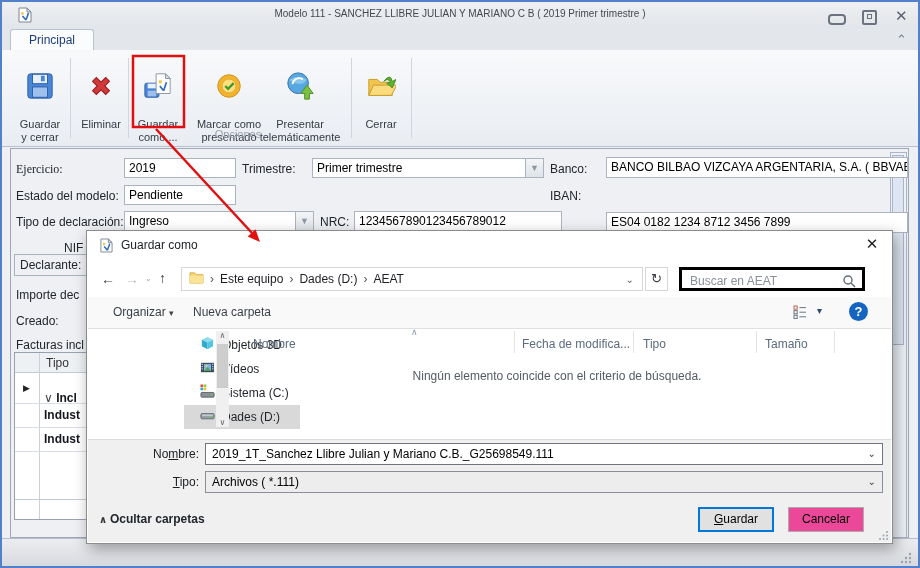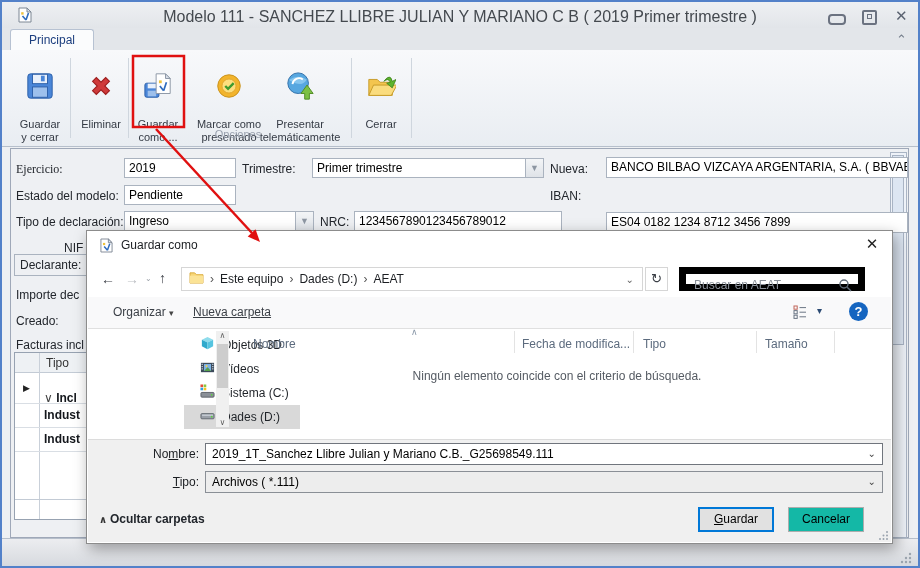--- a/index.html
+++ b/index.html
@@ -40,21 +40,21 @@
 
   <div class="abs" style="left:0;top:0;width:916px;height:26px;background:linear-gradient(#eef0f3,#e2e5e9);">
     <span class="abs" style="left:16px;top:5px;">
       <svg width="14" height="16" viewBox="0 0 14 16">
           <path d="M1 1 h8 l4 4 v10 h-12 z" fill="#fff" stroke="#7d8794"></path>
           <path d="M9 1 l4 4 h-4 z" fill="#dfe5ec" stroke="#7d8794"></path>
           <rect x="3.2" y="5.2" width="2.4" height="2.4" fill="#f0c33c"></rect>
           <path d="M4.5 9 l3.5 4 M8 13 l2.5 -7" stroke="#2f6bbd" stroke-width="1.6" fill="none"></path>
         </svg>
     </span>
-    <div class="abs" style="left:0;top:6px;width:916px;text-align:center;font-size:16px;color:#44494f;">Modelo 111 -  SANCHEZ LLIBRE JULIAN Y MARIANO C B ( 2019 Primer trimestre )</div>
+    <div class="abs" style="left:0;top:6px;width:916px;text-align:center;font-size:10px;color:#44494f;">Modelo 111 -  SANCHEZ LLIBRE JULIAN Y MARIANO C B ( 2019 Primer trimestre )</div>
     <div class="abs titlebar-btn" style="left:826px;top:12px;width:14px;height:7px;border:2px solid #6b7280;border-radius:4px;"></div>
     <div class="abs titlebar-btn" style="left:860px;top:8px;width:11px;height:11px;border:2px solid #6b7280;border-radius:2px;">
       <div style="margin:2px auto;width:3px;height:3px;border:1.5px solid #6b7280;"></div>
     </div>
     <div class="abs titlebar-btn" style="left:893px;top:5px;font-size:15px;font-weight:bold;">✕</div>
   </div>
 
   <div class="abs" style="left:0;top:26px;width:916px;height:22px;background:#e3e6ea;"></div>
   <div class="abs" style="left:8px;top:27px;width:84px;height:21px;background:#fbfcfd;border:1px solid #b7c2d2;border-bottom:none;border-radius:3px 3px 0 0;box-sizing:border-box;text-align:center;">
     <span style="font-size:12px;color:#1d3f7f;line-height:20px;">Principal</span>
@@ -136,21 +136,21 @@
     <div style="margin:2px 1px;width:12px;height:190px;background:#dde6f2;border:1px solid #a9b4c4;box-sizing:border-box;"></div>
   </div>
 
   <div class="abs lbl" style="left:14px;top:160px;font-family:Liberation Serif, serif;">Ejercicio:</div>
   <div class="abs field" style="left:122px;top:156px;width:112px;height:20px;">2019</div>
   <div class="abs lbl" style="left:240px;top:160px;">Trimestre:</div>
   <div class="abs field" style="left:310px;top:156px;width:232px;height:20px;">
     <span>Primer trimestre</span>
     <span class="ddbtn">▼</span>
   </div>
-  <div class="abs lbl" style="left:548px;top:160px;">Nueva:</div>
+  <div class="abs lbl" style="left:548px;top:160px;">Banco:</div>
   <div class="abs field" style="left:604px;top:155px;width:302px;height:21px;">BANCO BILBAO VIZCAYA ARGENTARIA, S.A. ( BBVAESMM</div>
 
   <div class="abs lbl" style="left:14px;top:187px;">Estado del modelo:</div>
   <div class="abs field" style="left:122px;top:183px;width:112px;height:20px;">Pendiente</div>
   <div class="abs lbl" style="left:548px;top:187px;">IBAN:</div>
   <div class="abs field" style="left:604px;top:182px;width:302px;height:21px;margin-top:28px;">ES04 0182 1234 8712 3456 7899</div>
 
   <div class="abs lbl" style="left:14px;top:213px;">Tipo de declaración:</div>
   <div class="abs field" style="left:122px;top:209px;width:190px;height:20px;">
     <span>Ingreso</span>
@@ -220,34 +220,34 @@
           </svg></span>
       <span style="color:#555;">›</span>
       <span>Este equipo</span>
       <span style="color:#555;">›</span>
       <span>Dades (D:)</span>
       <span style="color:#555;">›</span>
       <span>AEAT</span>
       <span style="margin-left:auto;padding-right:8px;color:#666;font-size:10px;">⌄</span>
     </div>
     <div class="abs" style="left:558px;top:36px;width:23px;height:24px;border:1px solid #d6d6d6;box-sizing:border-box;text-align:center;line-height:21px;font-size:13px;color:#3b3f46;">↻</div>
-    <div class="abs" style="left:592px;top:36px;width:186px;height:24px;border:7px solid #000000;box-sizing:border-box;background:#fff;">
+    <div class="abs" style="left:592px;top:36px;width:186px;height:24px;border:3px solid #000000;box-sizing:border-box;background:#fff;">
       <span style="position:absolute;left:8px;top:4px;font-size:12px;color:#8a9099;">Buscar en AEAT</span>
       <span style="position:absolute;right:6px;top:4px;"><svg width="14" height="14" viewBox="0 0 14 14">
             <circle cx="6" cy="6" r="4" fill="none" stroke="#5f6a77" stroke-width="1.4"></circle>
             <line x1="9.2" y1="9.2" x2="13" y2="13" stroke="#5f6a77" stroke-width="1.4"></line>
           </svg></span>
     </div>
 
     <div class="abs" style="left:1px;top:66px;width:803px;height:32px;background:#f9f9fa;border-bottom:1px solid #e0e0e0;box-sizing:border-box;"></div>
     <div class="abs" style="left:26px;top:74px;font-size:12px;color:#3a3f46;">
       <span>Organizar</span>
       <span style="font-size:9px;color:#444;"> ▾</span>
     </div>
-    <div class="abs" style="left:106px;top:74px;font-size:12px;color:#3a3f46;text-decoration:underline;">Nueva carpeta</div>
+    <div class="abs" style="left:106px;top:74px;font-size:12px;color:#3a3f46;">Nueva carpeta</div>
     <div class="abs" style="left:706px;top:74px;">
       <svg width="18" height="14" viewBox="0 0 18 14">
           <rect x="1" y="1" width="3.2" height="3.2" fill="none" stroke="#c06458"></rect>
           <rect x="1" y="5.6" width="3.2" height="3.2" fill="none" stroke="#6b7684"></rect>
           <rect x="1" y="10.2" width="3.2" height="3.2" fill="none" stroke="#6b7684"></rect>
           <g stroke="#6b7684">
             <line x1="6.5" y1="2.6" x2="13" y2="2.6"></line>
             <line x1="6.5" y1="7.2" x2="13" y2="7.2"></line>
             <line x1="6.5" y1="11.8" x2="13" y2="11.8"></line>
           </g>
@@ -337,21 +337,21 @@
       <span class="chev">⌄</span>
     </div>
 
     <div class="abs" style="left:12px;top:281px;font-size:12px;color:#22262c;font-weight:bold;">
       <span style="font-size:10px;color:#333;">∧ </span><span>Ocultar carpetas</span>
     </div>
 
     <div class="abs" style="left:611px;top:276px;width:76px;height:25px;background:#e1e1e1;border:2px solid #0078d7;box-sizing:border-box;text-align:center;font-size:12px;color:#000;line-height:21px;">
       <span class="u">G</span><span>uardar</span>
     </div>
-    <div class="abs" style="left:701px;top:276px;width:76px;height:25px;background:#14b8a6;border:1px solid #adadad;box-sizing:border-box;text-align:center;font-size:12px;color:#000;line-height:23px;">Cancelar</div>
+    <div class="abs" style="left:701px;top:276px;width:76px;height:25px;background:#ec4899;border:1px solid #adadad;box-sizing:border-box;text-align:center;font-size:12px;color:#000;line-height:23px;">Cancelar</div>
 
     <svg class="grip" width="10" height="10" style="position:absolute;right:3px;bottom:3px;">
         <circle cx="8" cy="2" r="1"></circle>
         <circle cx="8" cy="5.5" r="1"></circle>
         <circle cx="8" cy="9" r="1"></circle>
         <circle cx="4.5" cy="5.5" r="1"></circle>
         <circle cx="4.5" cy="9" r="1"></circle>
         <circle cx="1" cy="9" r="1"></circle>
       </svg>
   </div>

